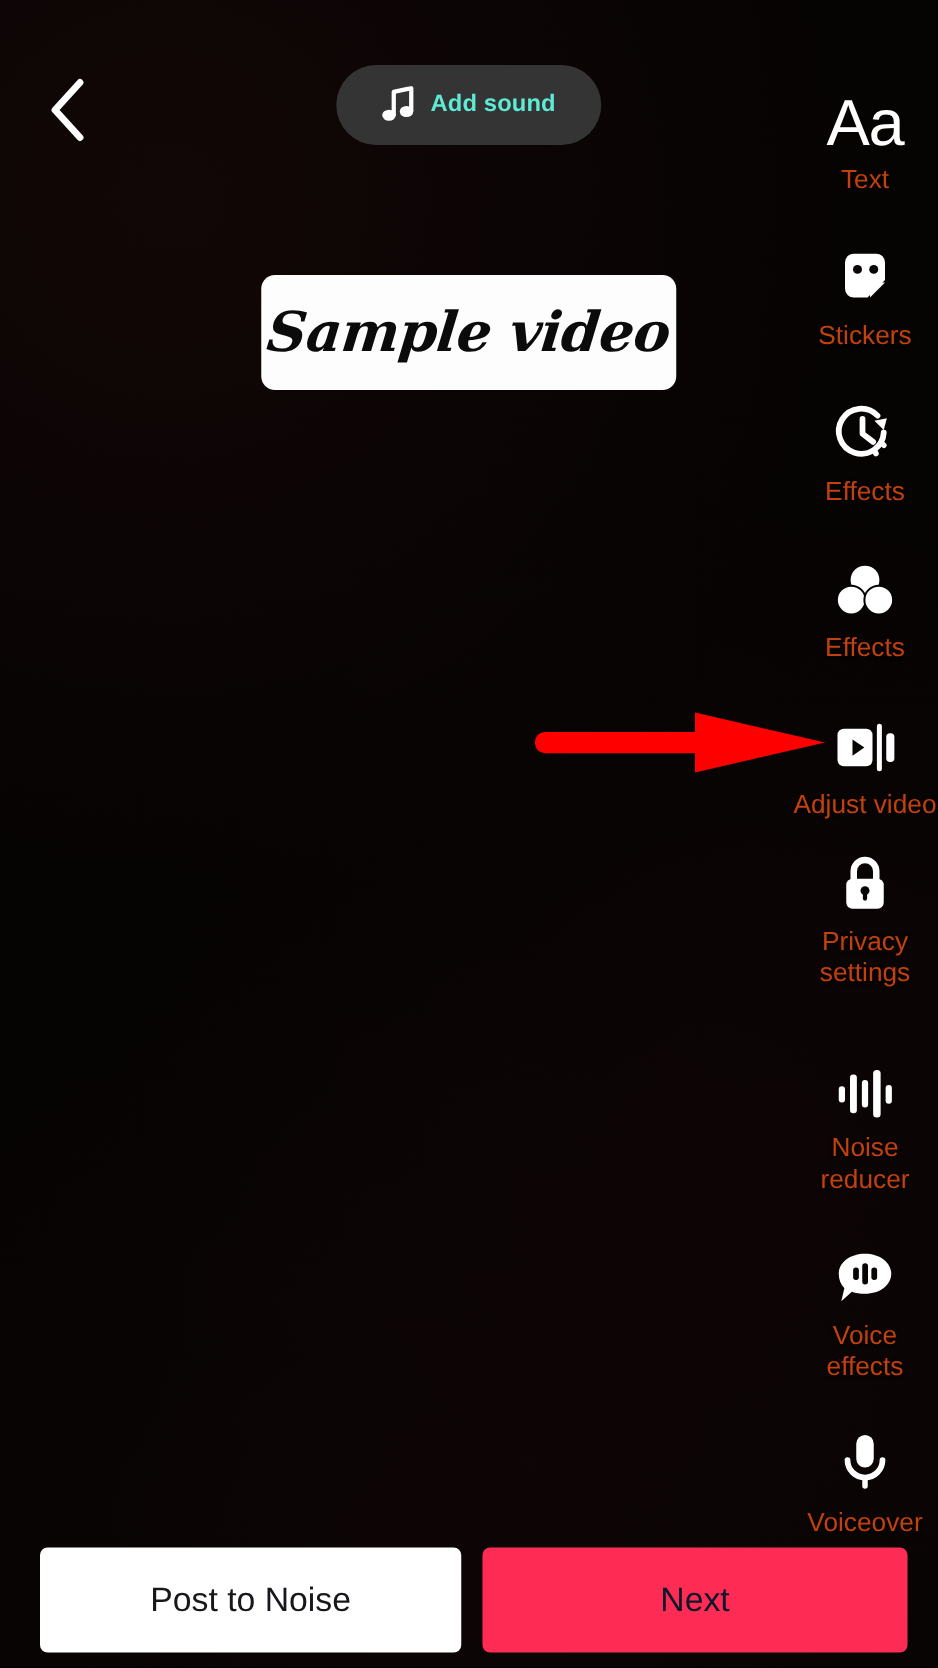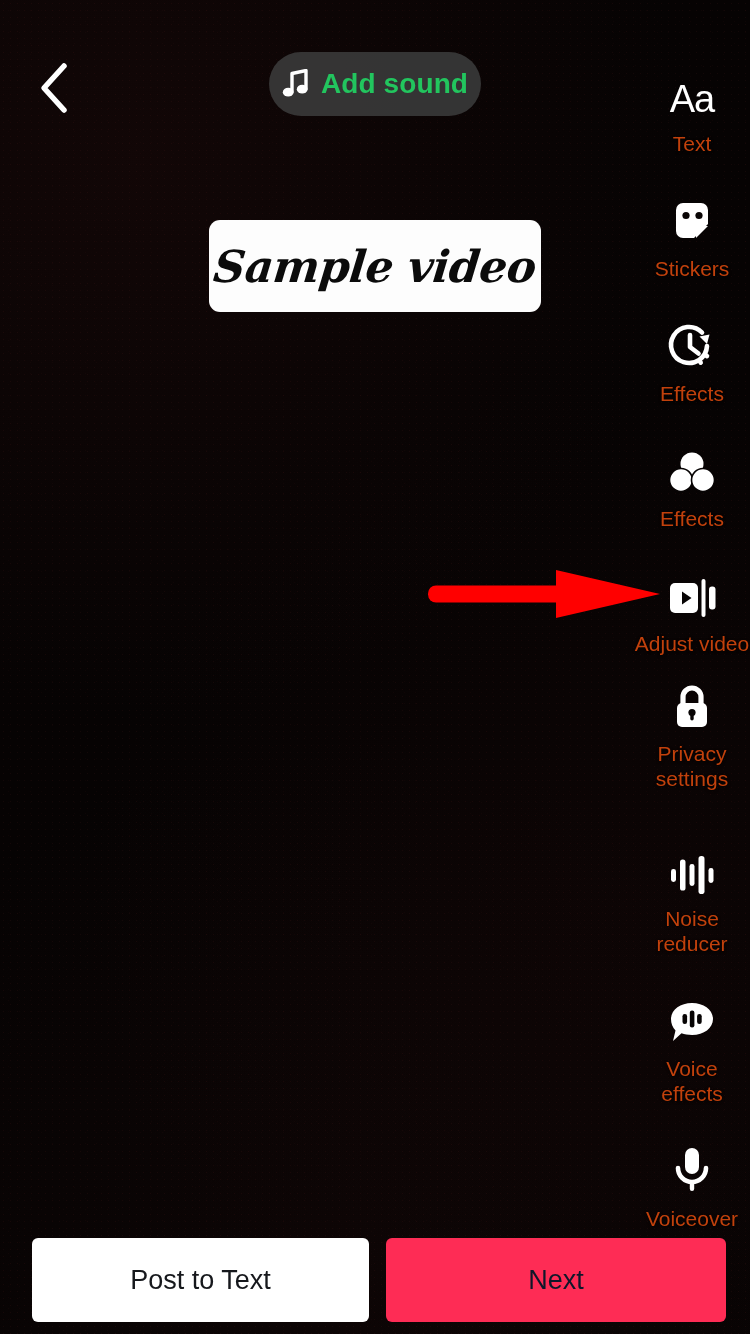--- a/index.html
+++ b/index.html
@@ -46,21 +46,21 @@
   #add-sound {
     position:absolute; left:269px; top:52px;
     width:212px; height:64px;
     background:rgba(56,56,56,.92);
     border-radius:32px;
     display:flex; align-items:center; justify-content:center;
     gap:11px;
     cursor:pointer;
   }
   #add-sound .label {
-    color:#22c55e; font-size:28px; font-weight:bold; letter-spacing:.1px;
+    color:#5eead4; font-size:19px; font-weight:bold; letter-spacing:.1px;
   }
 
   
   #text-sticker {
     position:absolute; left:209px; top:220px;
     width:332px; height:92px;
     background:#fdfdfd;
     border-radius:11px;
     display:flex; align-items:center; justify-content:center;
     cursor:pointer;
@@ -94,21 +94,21 @@
   .side-label {
     margin-top:9px;
     color:#c2410c;
     font-size:21px;
     line-height:25px;
     text-align:center;
     white-space:pre-line;
     text-shadow:0 1px 3px rgba(0,0,0,.8);
   }
   .aa-glyph {
-    color:#fff; font-size:38px; font-weight:500;
+    color:#fff; font-size:52px; font-weight:500;
     line-height:45px; letter-spacing:-1px;
   }
 
   
   #annotation-arrow {
     position:absolute; left:428px; top:566px;
     width:232px; height:56px;
     pointer-events:none;
   }
 
@@ -271,17 +271,17 @@
       <div class="side-label">Voiceover</div>
     </div>
   </div>
 
   <svg id="annotation-arrow" viewBox="0 0 232 56">
     <rect x="0" y="19.5" width="148" height="17" rx="8" fill="#ff0000"></rect>
     <path d="M128 4 L232 28 L128 52 Z" fill="#ff0000"></path>
   </svg>
 
   <div id="bottom-bar">
-    <button class="bottom-btn" id="post-story-button">Post to Text</button>
+    <button class="bottom-btn" id="post-story-button">Post to Noise</button>
     <button class="bottom-btn" id="next-button">Next</button>
   </div>
 
 </div>
 
 </body></html>

